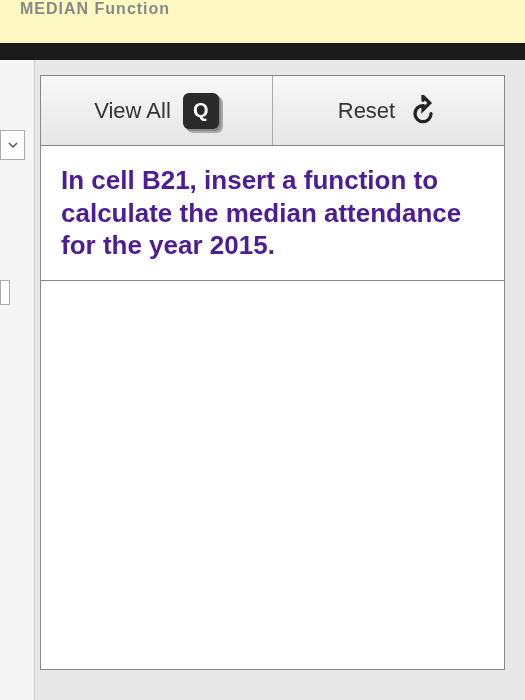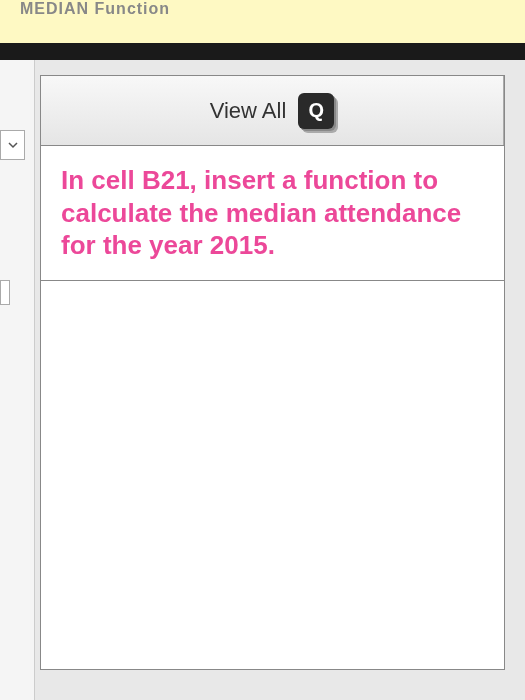--- a/index.html
+++ b/index.html
@@ -116,21 +116,21 @@
       height: 32px;
     }
     .reset-icon svg {
       width: 100%;
       height: 100%;
     }
     .instruction-box {
       padding: 18px 20px;
       font-size: 26px;
       font-weight: bold;
-      color: #ec4899;
+      color: #4c1d95;
       line-height: 1.25;
       border-bottom: 1px solid #888;
     }
     .content-area {
       flex: 1;
       background: #fff;
     }
   </style>
 </head>
 <body>
@@ -149,19 +149,27 @@
   <div class="left-small-box"></div>
 
   <div class="panel">
     <div class="toolbar">
       <div class="toolbar-btn">
         <span>View All</span>
         <span class="q-icon">
           <span>Q</span>
         </span>
       </div>
+      <div class="toolbar-btn">
+        <span>Reset</span>
+        <span class="reset-icon">
+          <svg viewBox="0 0 24 24">
+            <path d="M12 4 V1 L7 6 L12 11 V8 A6 6 0 1 1 6 14" stroke="#222" stroke-width="2.5" fill="none" stroke-linecap="round" transform="scale(-1,1) translate(-24,0)"></path>
+          </svg>
+        </span>
+      </div>
     </div>
     <div class="instruction-box">
       <span>In cell B21, insert a function to calculate the median attendance for the year 2015.</span>
     </div>
     <div class="content-area"></div>
   </div>
 </div>
 
 </body></html>

